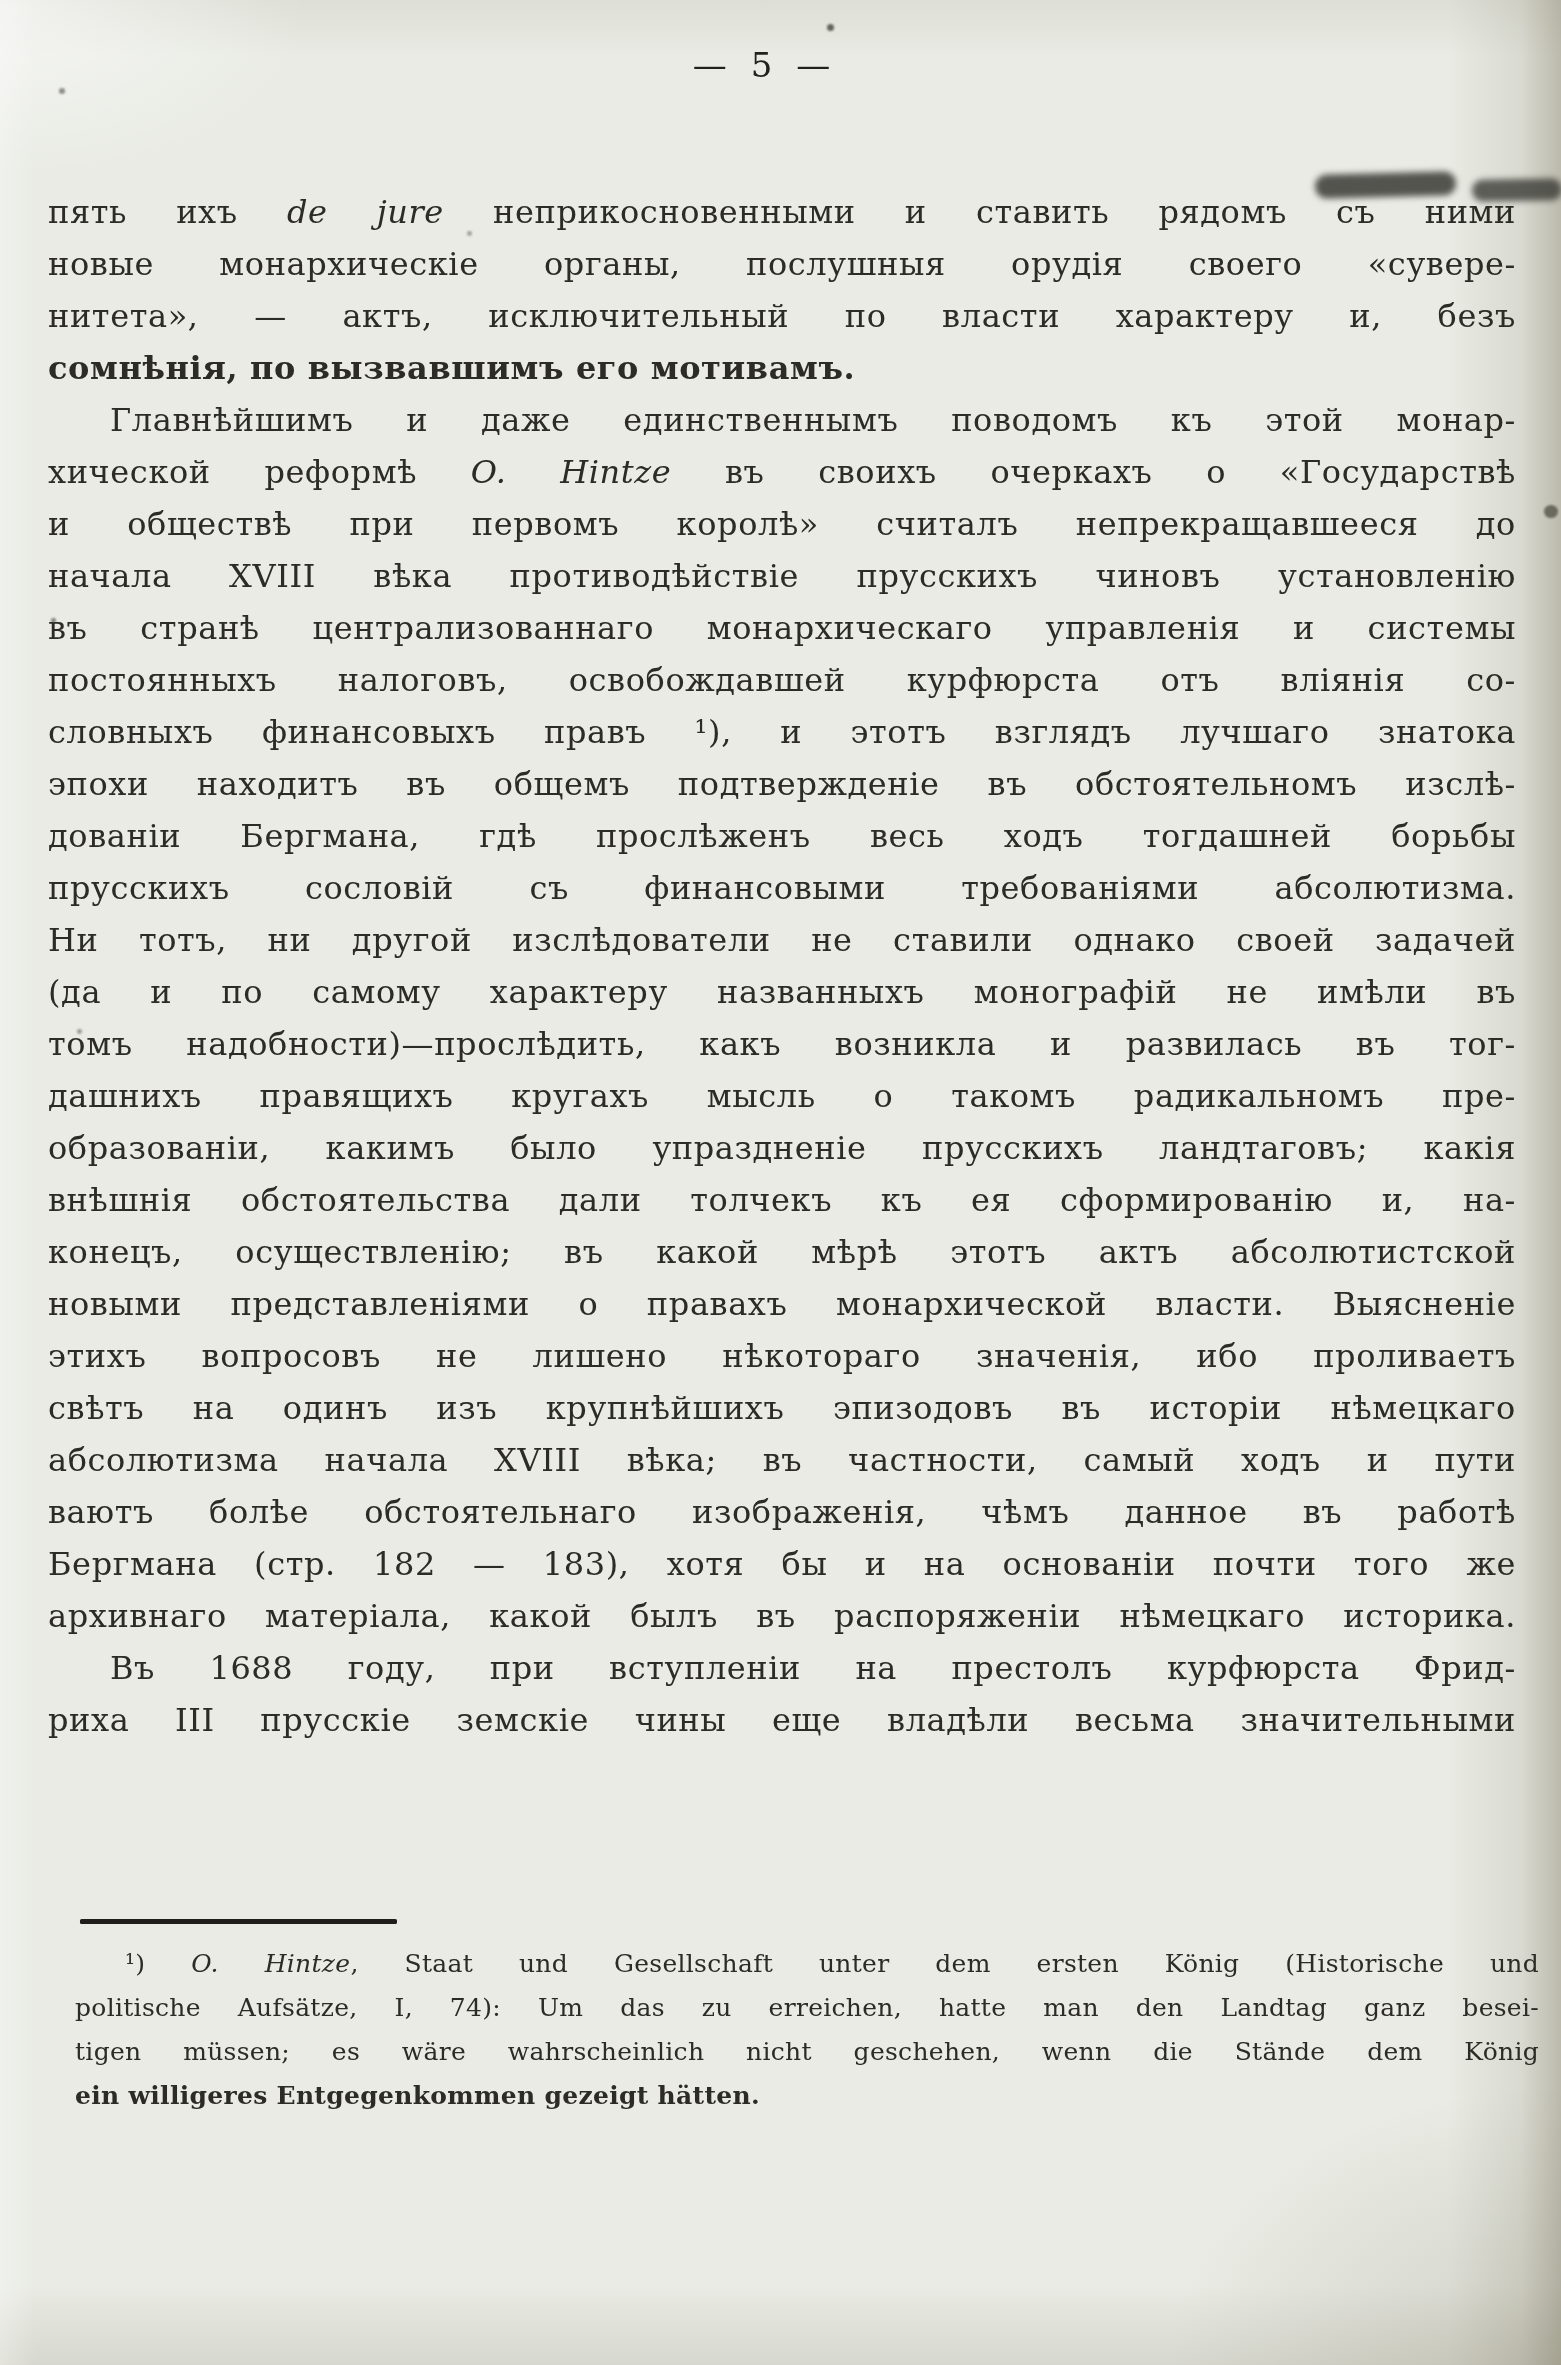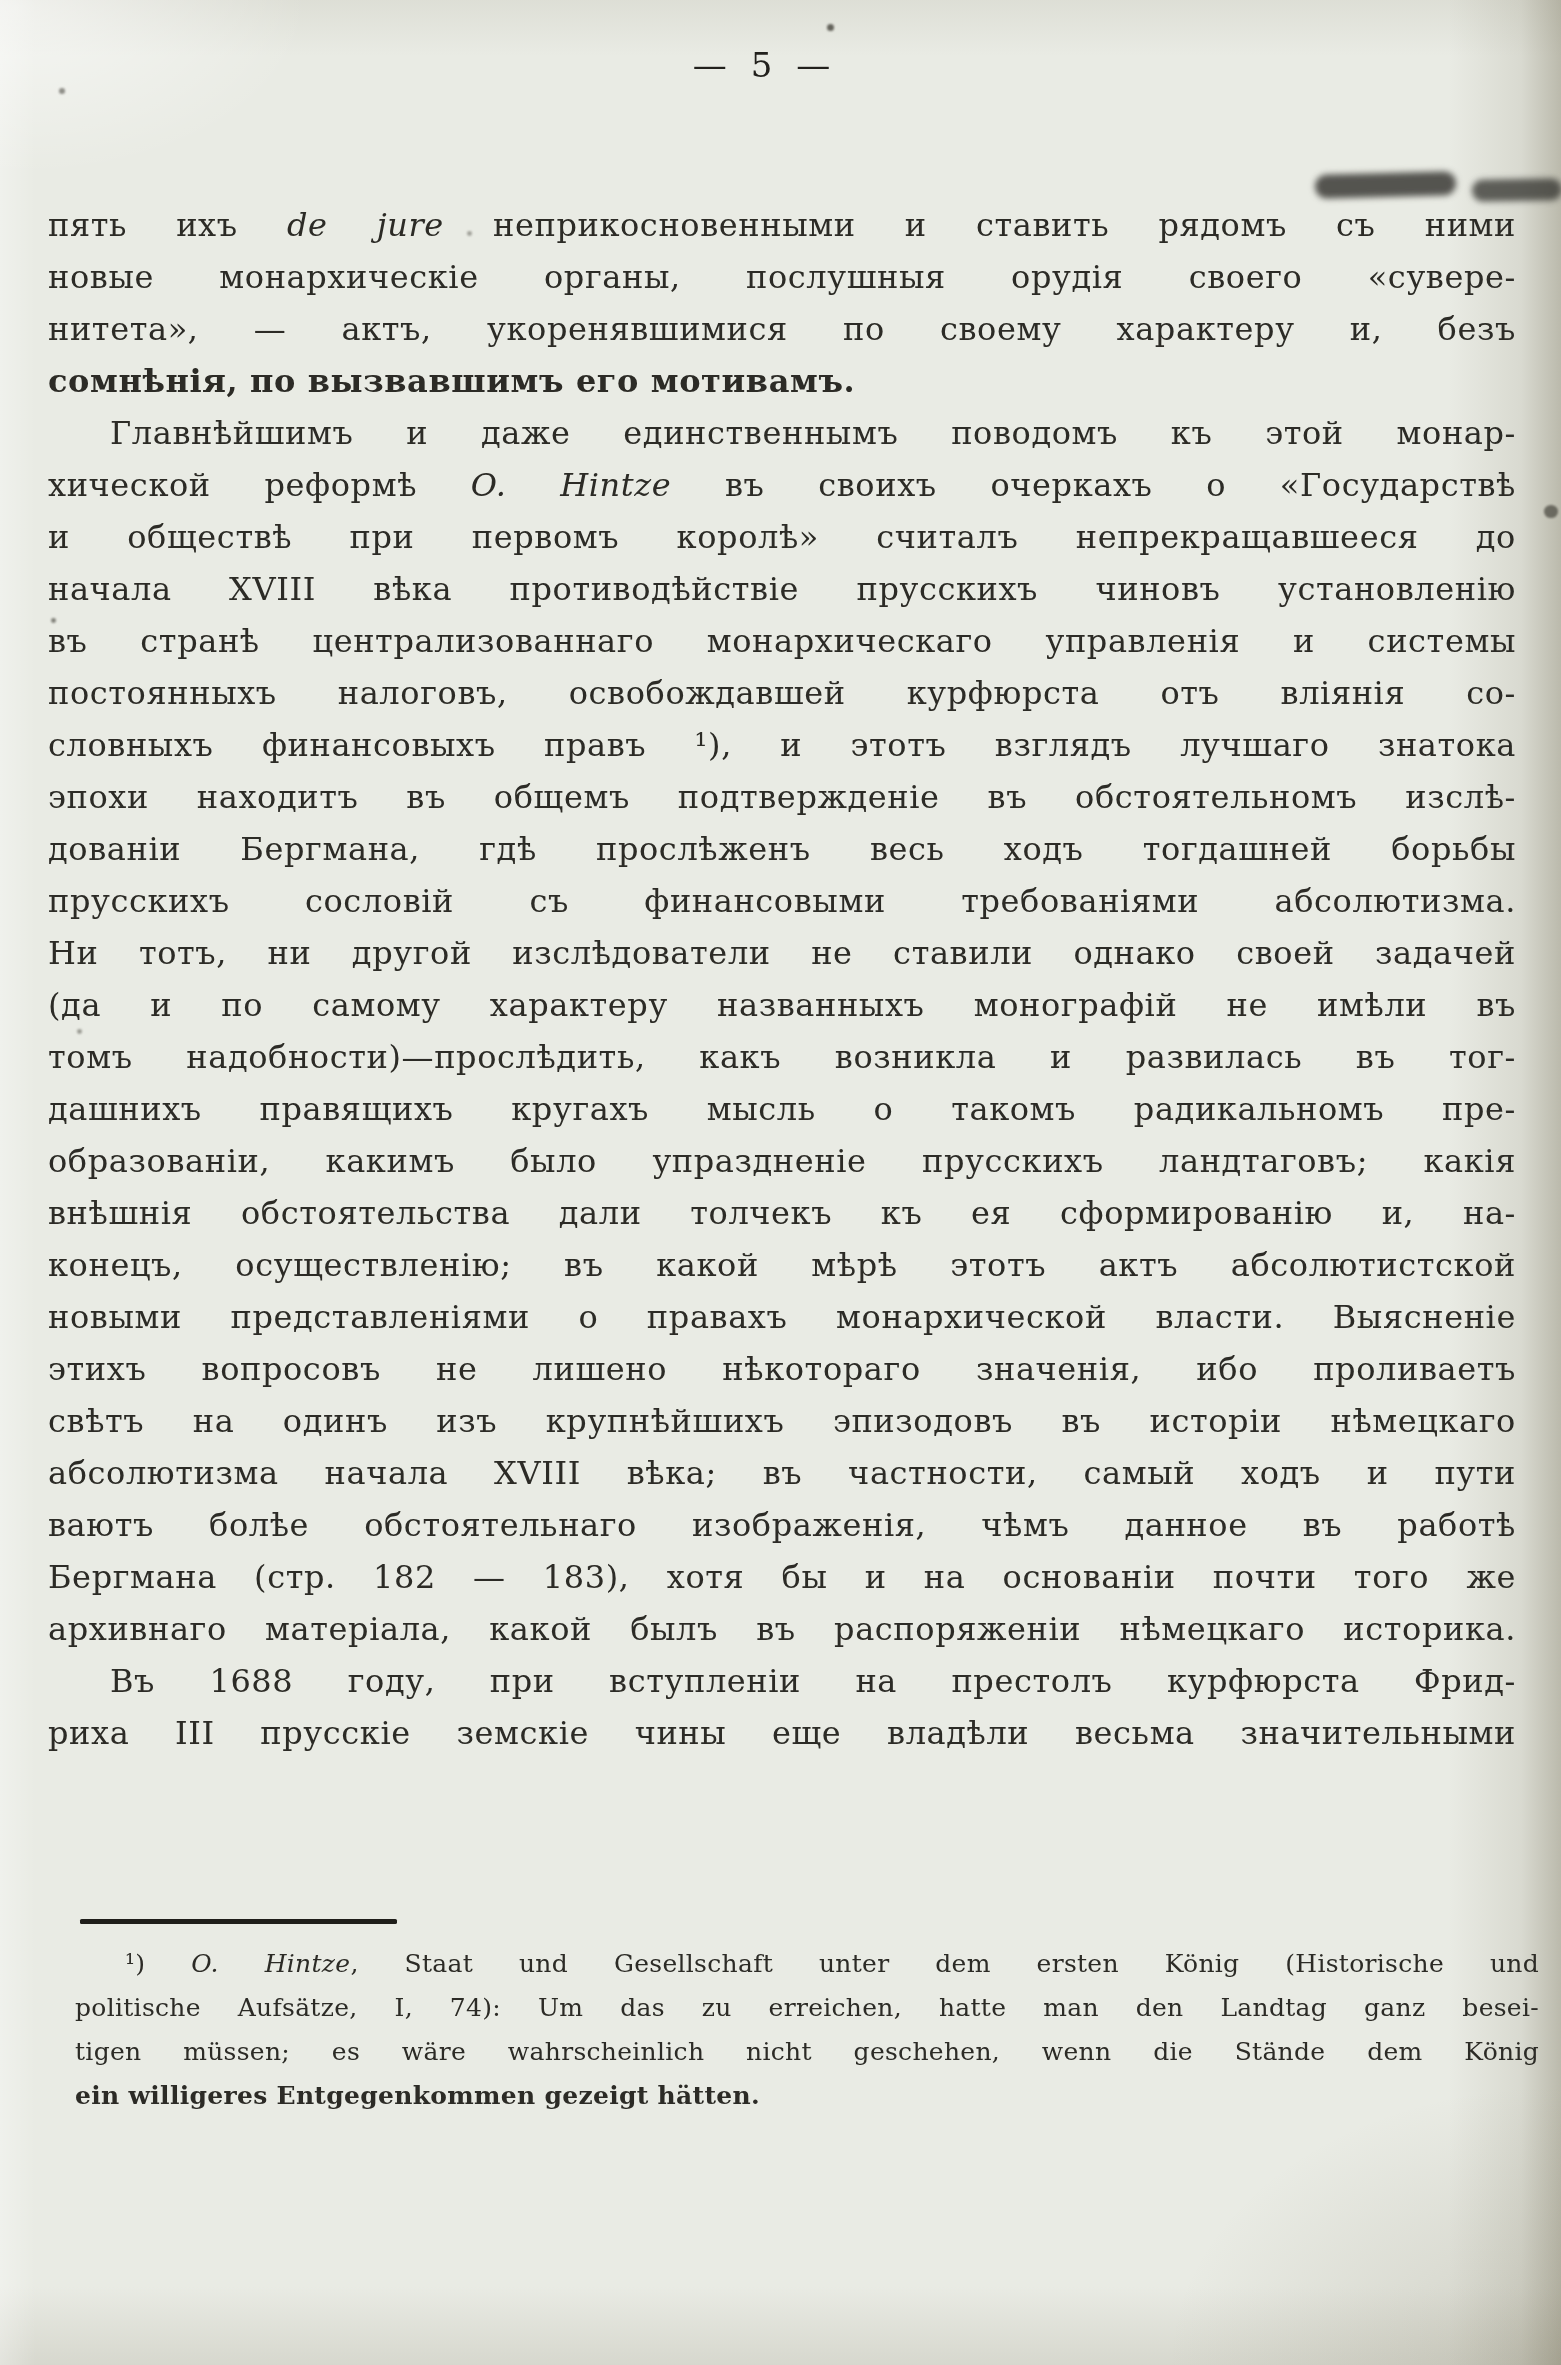--- a/index.html
+++ b/index.html
@@ -17,21 +17,21 @@
     font-family:"DejaVu Serif", serif;
     color:#2c2b26;
   }
   .header{
     position:absolute; top:45px; left:-19px; width:100%;
     text-align:center; font-size:34px; color:#22211d;
   }
   .header .dash{display:inline-block; margin:0 24px; letter-spacing:0;}
   .header .pagenum{display:inline-block;}
   .body-text{
-    position:absolute; left:48px; top:199px; width:1468px;
+    position:absolute; left:48px; top:186px; width:1468px;
   }
   .line{
     font-size:32px; line-height:52px; height:52px;
     letter-spacing:0.6px;
     text-align:justify; text-align-last:justify;
     white-space:normal; overflow:visible;
   }
   .line.indent{padding-left:62px;}
   .line.end{text-align-last:left;font-weight:bold;}
   .it{font-style:italic;}
@@ -65,21 +65,21 @@
 
 <div class="page">
 
   <div class="header">
     <span class="dash">—</span><span class="pagenum">5</span><span class="dash">—</span>
   </div>
 
   <div class="body-text">
       <div class="line"><span>пять ихъ </span><span class="it">de jure</span><span> неприкосновенными и ставить рядомъ съ ними</span></div>
       <div class="line"><span>новые монархическіе органы, послушныя орудія своего «сувере-</span></div>
-      <div class="line"><span>нитета», — актъ, укоренявшимися по своему характеру и, безъ</span></div>
+      <div class="line"><span>нитета», — актъ, исключительный по власти характеру и, безъ</span></div>
       <div class="line end"><span>сомнѣнія, по вызвавшимъ его мотивамъ.</span></div>
       <div class="line indent"><span>Главнѣйшимъ и даже единственнымъ поводомъ къ этой монар-</span></div>
       <div class="line"><span>хической реформѣ </span><span class="it">O. Hintze</span><span> въ своихъ очеркахъ о «Государствѣ</span></div>
       <div class="line"><span>и обществѣ при первомъ королѣ» считалъ непрекращавшееся до</span></div>
       <div class="line"><span>начала XVIII вѣка противодѣйствіе прусскихъ чиновъ установленію</span></div>
       <div class="line"><span>въ странѣ централизованнаго монархическаго управленія и системы</span></div>
       <div class="line"><span>постоянныхъ налоговъ, освобождавшей курфюрста отъ вліянія со-</span></div>
       <div class="line"><span>словныхъ финансовыхъ правъ ¹), и этотъ взглядъ лучшаго знатока</span></div>
       <div class="line"><span>эпохи находитъ въ общемъ подтвержденіе въ обстоятельномъ изслѣ-</span></div>
       <div class="line"><span>дованіи Бергмана, гдѣ прослѣженъ весь ходъ тогдашней борьбы</span></div>

